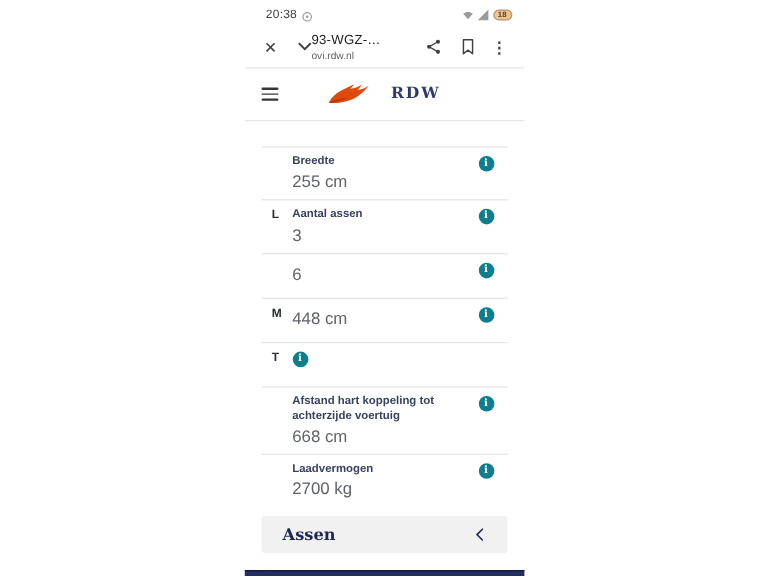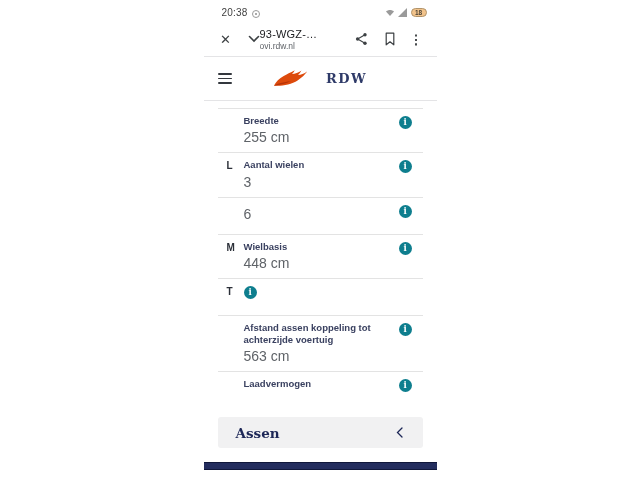--- a/index.html
+++ b/index.html
@@ -40,21 +40,21 @@
   
   .siteheader { height:43px; display:flex; align-items:center; position:relative; padding:0 14px; }
   .hamburger { width:14px; display:flex; flex-direction:column; gap:2.6px; cursor:pointer; }
   .hamburger i { display:block; height:1.7px; background:#33373d; border-radius:1px; }
   .brand { position:absolute; left:50%; top:50%; transform:translate(-50%,-50%);
            display:flex; align-items:center; gap:17px; }
   .brand-word { font-family:"DejaVu Serif", serif; font-weight:bold; font-size:13px;
                 color:#2e3a68; letter-spacing:1.5px; }
 
   
-  .speclist { margin:7px 14px 0 14px; border-top:1px solid #e3e3e3; }
+  .speclist { margin:21px 14px 0 14px; border-top:1px solid #e3e3e3; }
   .row { display:flex; align-items:flex-start; padding:6px 0 7px 0; border-bottom:1px solid #e3e3e3; min-height:37px; }
   .row:last-child { border-bottom:none;justify-content:space-between; }
   .letter { flex:0 0 26px; padding-left:9px; font-size:10px; font-weight:bold; color:#2b2f38; padding-top:1px; }
   .rowmain { flex:1; padding-right:6px; }
   .rlabel { font-size:9.5px; font-weight:bold; color:#3a4160; line-height:1.25; max-width:138px; }
   .rvalue { font-size:14px; color:#5f6368; margin-top:2.5px; }
   .info { flex:0 0 13px; width:13px; height:13px; border-radius:50%; background:#0e7e8e;
           color:#ffffff; font-family:"DejaVu Serif", serif; font-weight:bold; font-size:8.5px;
           line-height:13px; text-align:center; margin-right:11px; margin-top:1px; cursor:pointer; }
 
@@ -154,61 +154,61 @@
         <div class="rowmain">
           <div class="rlabel">Breedte</div>
           <div class="rvalue">255 cm</div>
         </div>
         <span class="info">i</span>
       </div>
 
       <div class="row">
         <span class="letter">L</span>
         <div class="rowmain">
-          <div class="rlabel">Aantal wielen</div>
+          <div class="rlabel">Aantal assen</div>
           <div class="rvalue">3</div>
         </div>
         <span class="info">i</span>
       </div>
 
       <div class="row">
         <span class="letter"></span>
         <div class="rowmain">
           <div class="rvalue">6</div>
         </div>
         <span class="info">i</span>
       </div>
 
       <div class="row">
         <span class="letter">M</span>
         <div class="rowmain">
-          <div class="rlabel">Wielbasis</div>
           <div class="rvalue">448 cm</div>
         </div>
         <span class="info">i</span>
       </div>
 
       <div class="row">
         <span class="letter">T</span>
         <span class="info">i</span>
       </div>
 
       <div class="row">
         <span class="letter"></span>
         <div class="rowmain">
-          <div class="rlabel">Afstand assen koppeling tot achterzijde voertuig</div>
-          <div class="rvalue">563 cm</div>
+          <div class="rlabel">Afstand hart koppeling tot achterzijde voertuig</div>
+          <div class="rvalue">668 cm</div>
         </div>
         <span class="info">i</span>
       </div>
 
       <div class="row">
         <span class="letter"></span>
         <div class="rowmain">
           <div class="rlabel">Laadvermogen</div>
+          <div class="rvalue">2700 kg</div>
         </div>
         <span class="info">i</span>
       </div>
 
     </div>
 
     <div class="section">
       <span class="section-title">Assen</span>
       <span>
         <svg width="7" height="11" viewBox="0 0 7 11">

